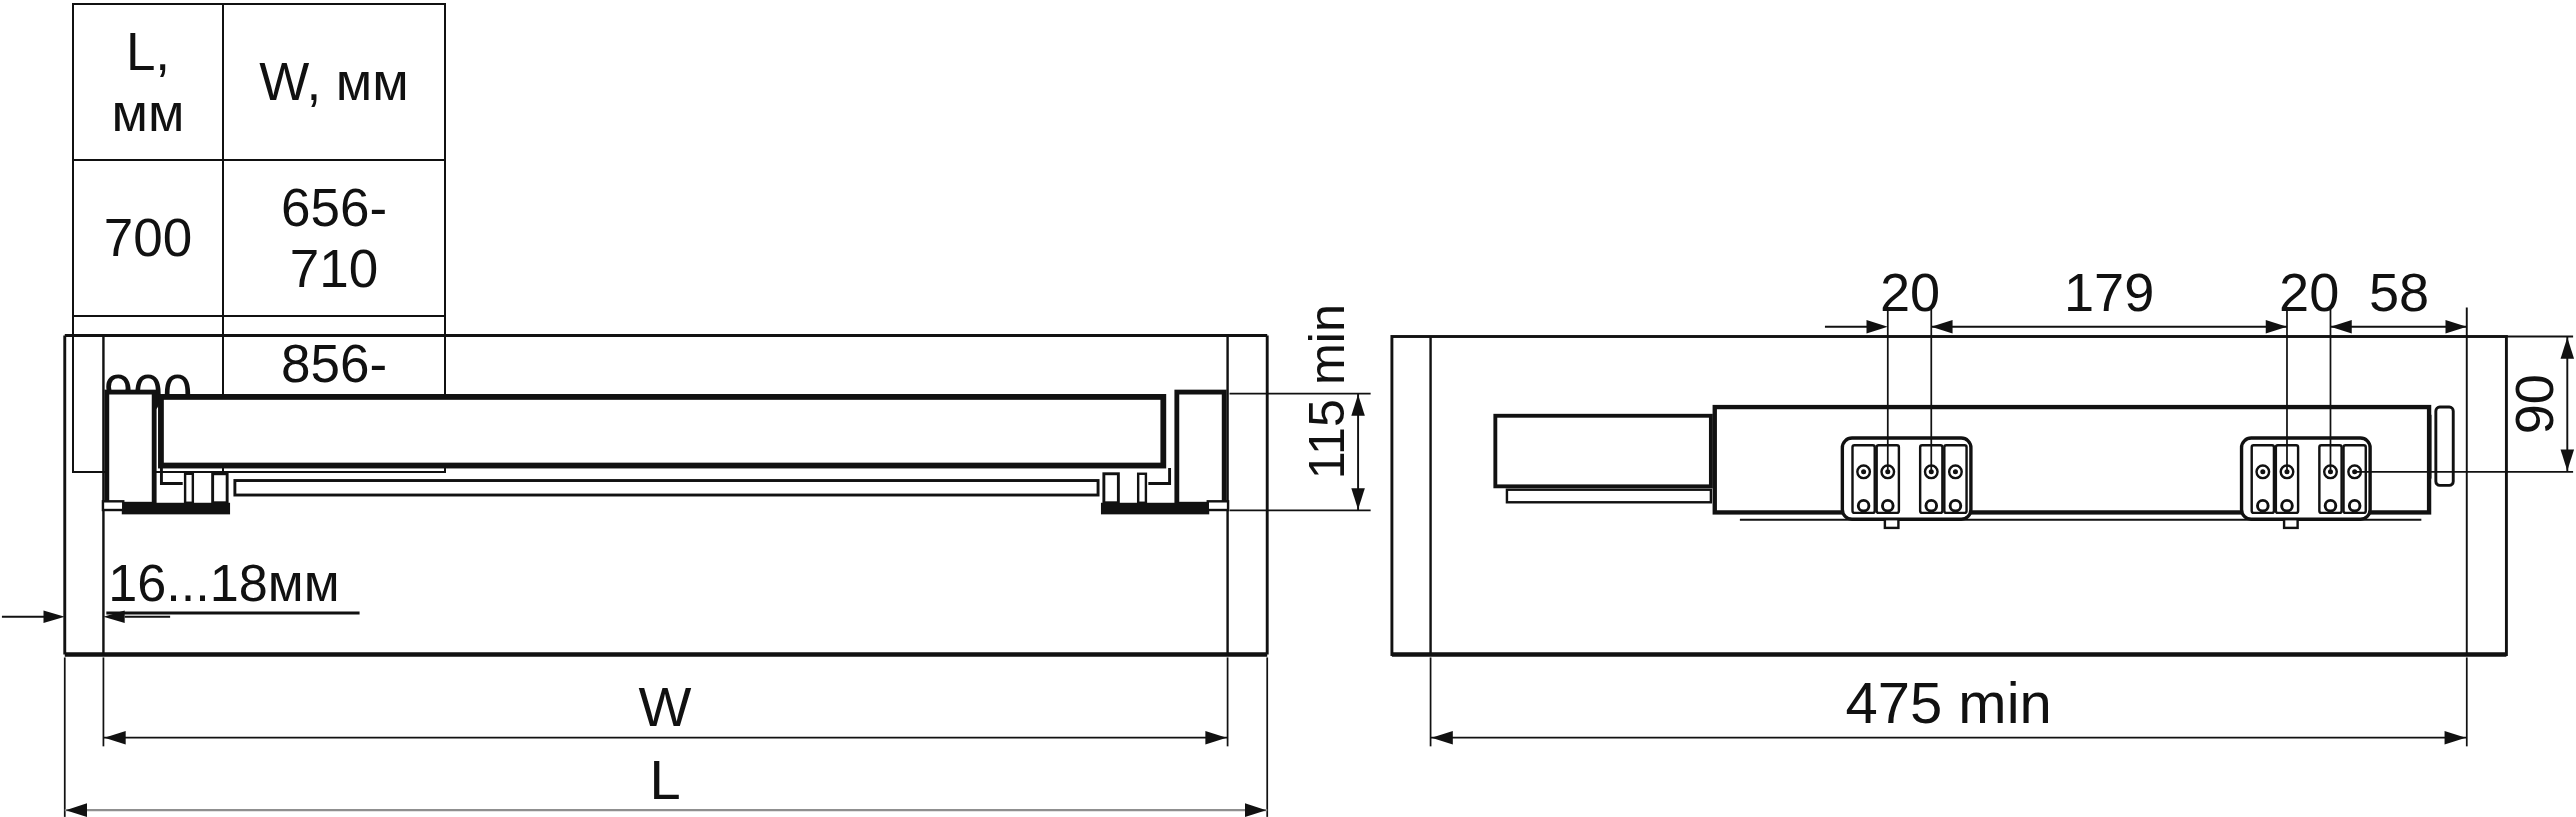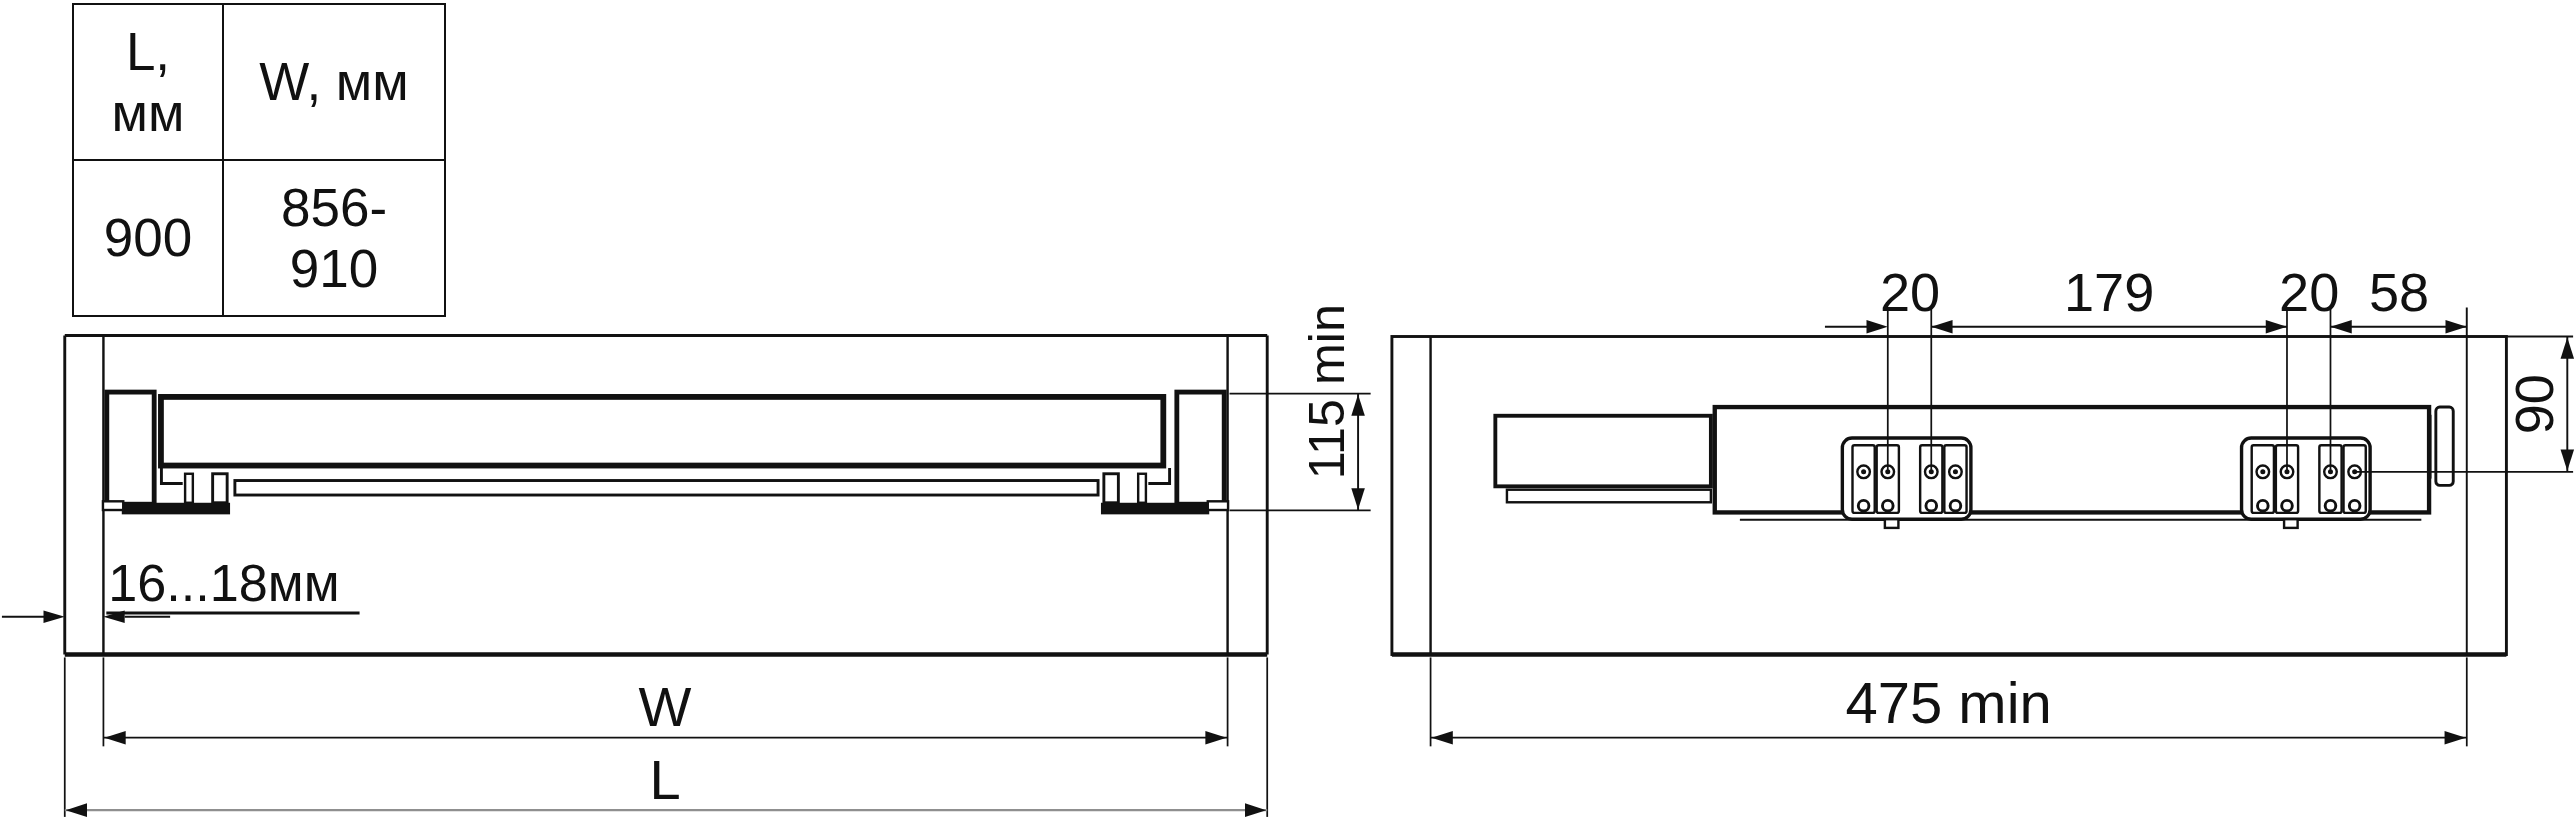--- a/index.html
+++ b/index.html
@@ -26,20 +26,24 @@
 
   <table class="size-table">
     <colgroup>
         <col class="col-l">
         <col class="col-w">
       </colgroup>
     <tbody>
         <tr>
       <th>L, мм</th>
       <th>W, мм</th>
+    </tr>
+    <tr>
+      <td>700</td>
+      <td>656-710</td>
     </tr>
     <tr>
       <td>900</td>
       <td>856-910</td>
     </tr>
   </tbody>
     </table>
 
   <svg width="2576" height="818" viewBox="0 0 2665 846">
 

